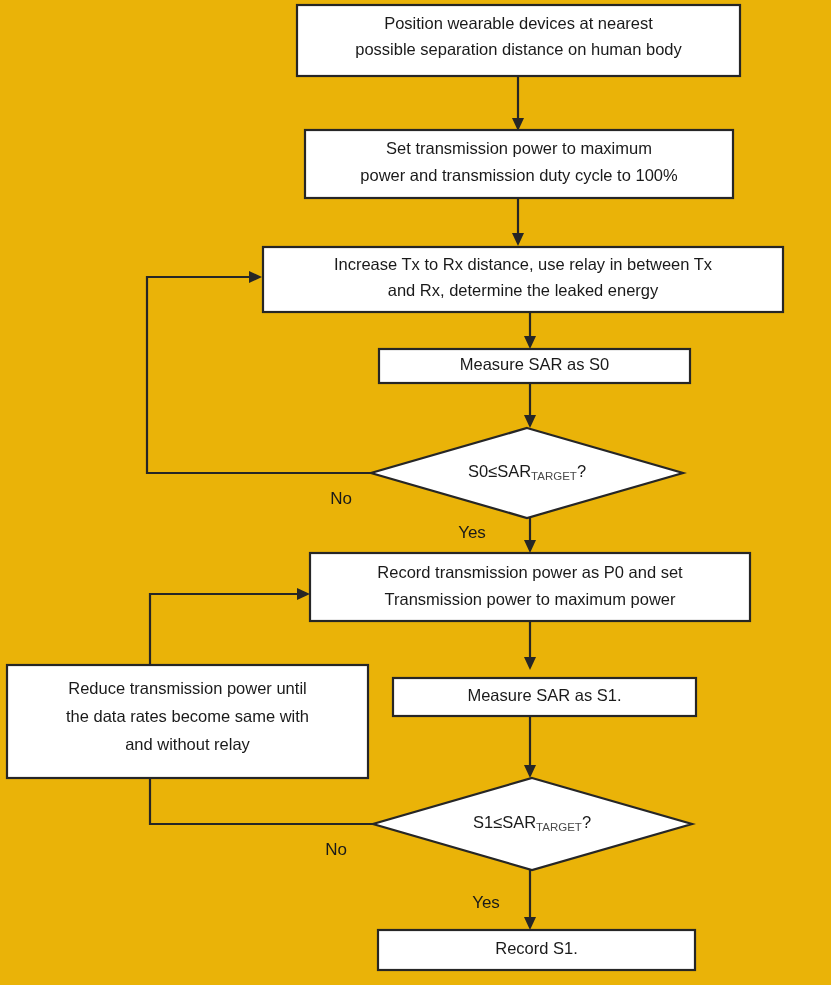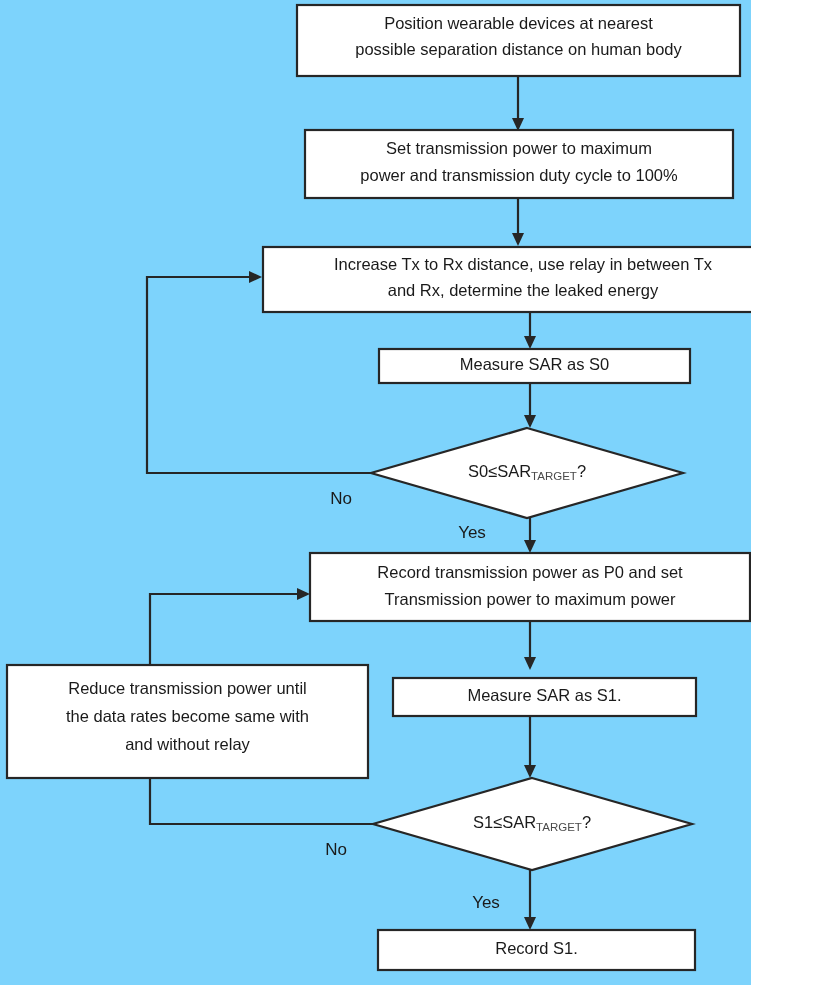--- a/index.html
+++ b/index.html
@@ -2,23 +2,23 @@
 <html><head>
 <meta charset="utf-8">
 <style>
   html, body {
     margin: 0;
     padding: 0;
     background: #ffffff;
   }
   #flow-root {
     position: relative;
-    width: 751px;
+    width: 831px;
     height: 985px;
-    background: #7dd3fc;
+    background: #eab308;
     font-family: "Liberation Sans", sans-serif;
     overflow: hidden;
   }
   svg.flow-canvas {
     position: absolute;
     left: 0;
     top: 0;
     width: 831px;
     height: 985px;
   }

